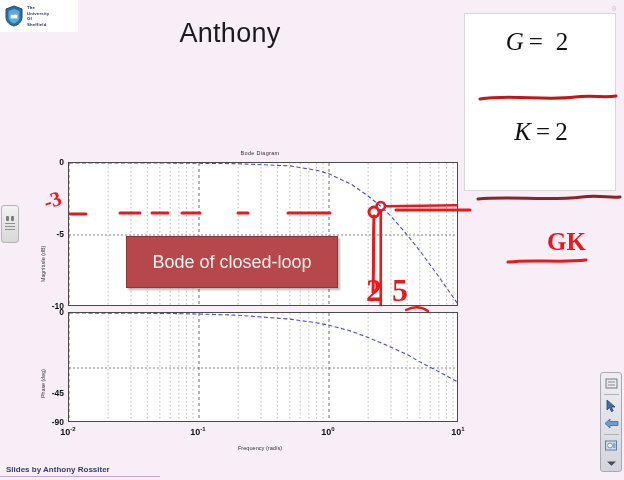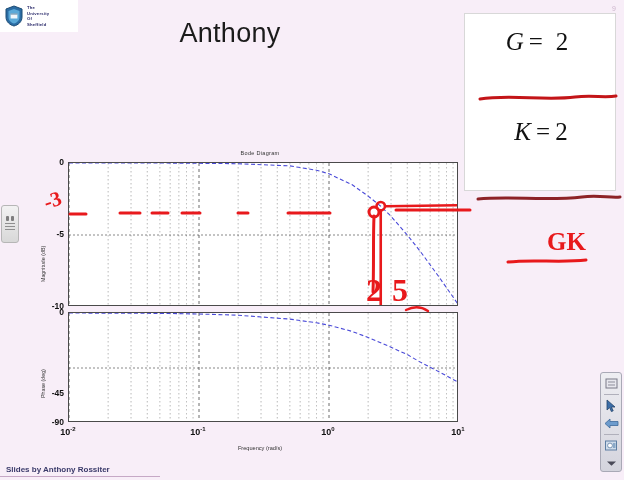--- a/index.html
+++ b/index.html
@@ -291,20 +291,21 @@
     </div>
     <div class="xtick" style="left:298px;top:276px;">
       <span>10</span><sup>0</sup>
     </div>
     <div class="xtick" style="left:428px;top:276px;">
       <span>10</span><sup>1</sup>
     </div>
     <div class="xlab" style="left:0;top:295px;">Frequency  (rad/s)</div>
   </div>
 
+  <div class="callout">Bode of closed-loop</div>
 
   <div id="ink-layer">
     <svg width="624" height="480" viewBox="0 0 624 480">
 
       <path d="M480 99 C510 94, 545 101, 575 97 C592 95, 605 98, 616 96" fill="none" stroke="#c31518" stroke-width="3" stroke-linecap="round"></path>
 
       <path d="M478 199 C510 196, 548 201, 582 197 C598 195, 610 198, 620 197" fill="none" stroke="#8d2226" stroke-width="3" stroke-linecap="round"></path>
 
       <g stroke="#e8191c" stroke-width="3" stroke-linecap="round">
         <line x1="70" y1="214" x2="86" y2="214"></line>

